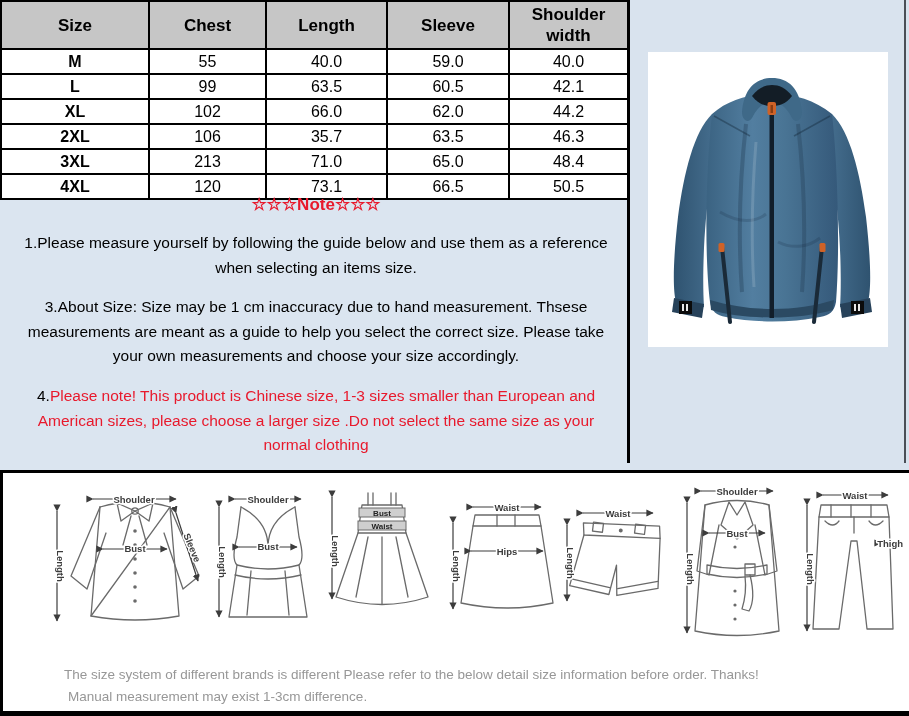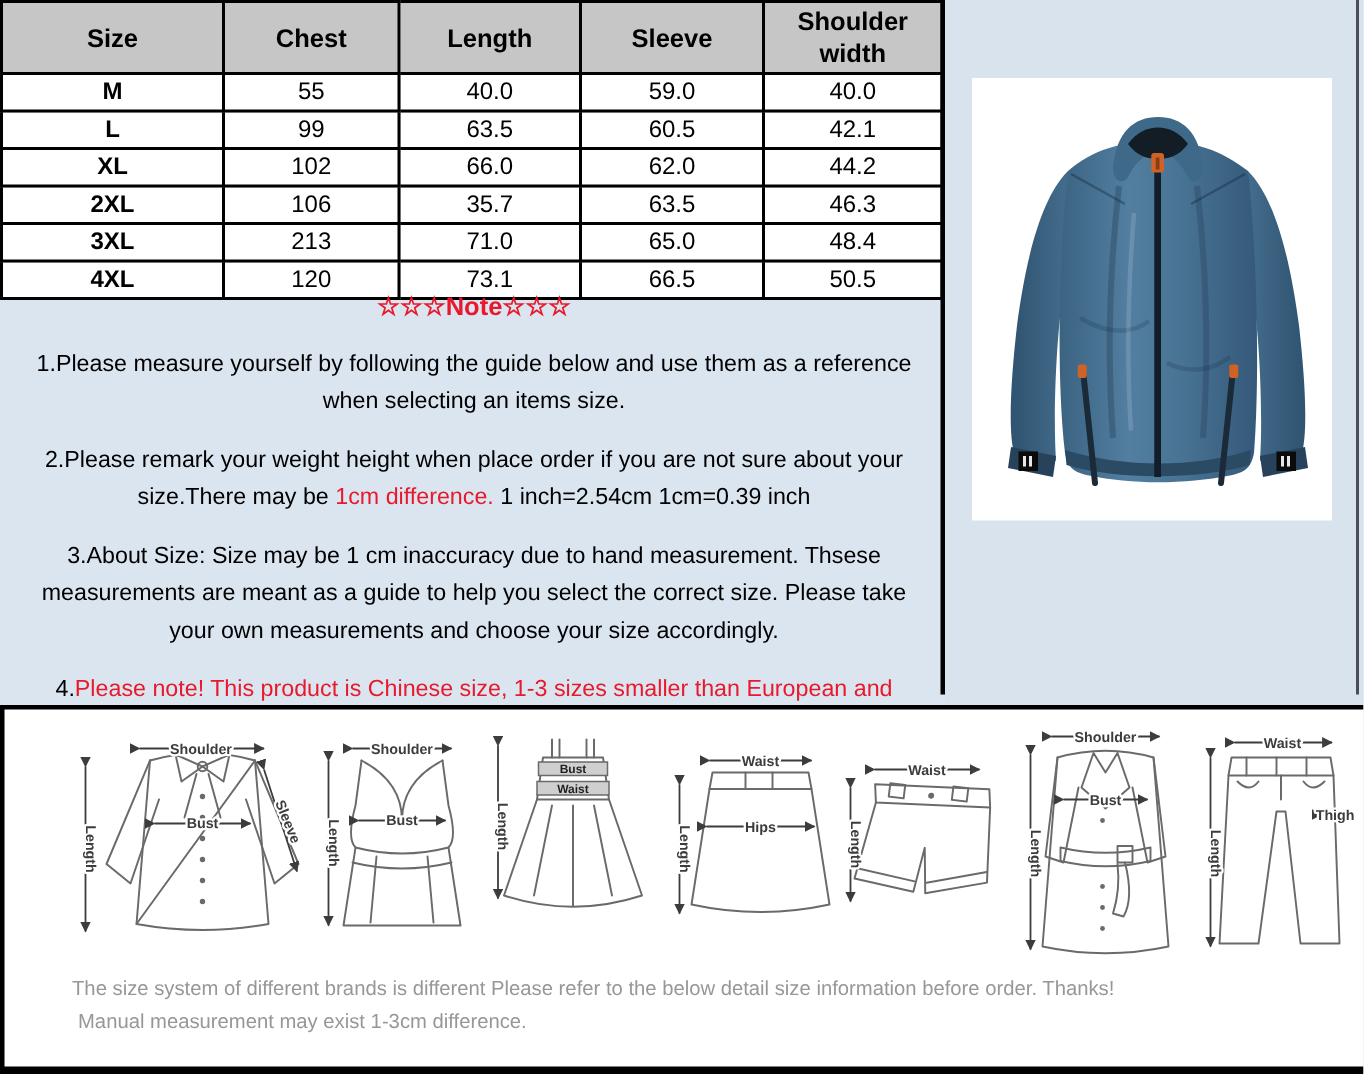--- a/index.html
+++ b/index.html
@@ -29,21 +29,21 @@
   .red{color:#e8192c;}
 
   
   .bottom-section{
     position:absolute;left:0;top:470px;width:909px;height:246px;background:#fff;
     border-top:3px solid #000;border-left:3px solid #000000;border-bottom:5px solid #000;
     box-sizing:border-box;
     text-decoration:underline;
   }
   .diagrams{position:absolute;left:0;top:8px;}
-  .footnote{position:absolute;color:#979797;font-size:13.5px;margin:0;white-space:nowrap;}
+  .footnote{position:absolute;color:#979797;font-size:13.5px;margin:16px;white-space:nowrap;}
   .footnote-1{left:45px;top:178px;}
   .footnote-2{left:49px;top:200px;}
 
   
   .lbl{font-family:"Liberation Sans",sans-serif;font-size:9.5px;font-weight:bold;fill:#3c3c3c;
        paint-order:stroke;stroke:#ffffff;stroke-width:3px;stroke-linejoin:round;}
   .band-lbl{font-family:"Liberation Sans",sans-serif;font-size:8px;font-weight:bold;fill:#222;}
   .arrow{stroke:#3c3c3c;stroke-width:1.2;fill:none;}
   .garm{stroke:#6a6a6a;stroke-width:1.3;fill:none;stroke-linejoin:round;stroke-linecap:round;}
   .garm-fill{fill:#6a6a6a;}
@@ -112,21 +112,20 @@
         <td>73.1</td>
         <td>66.5</td>
         <td>50.5</td>
       </tr>
     </tbody>
   </table>
 
   <div class="notes">
     <p class="note-title"><span>☆☆☆</span><span>Note</span><span>☆☆☆</span></p>
     <p class="note"><span>1.Please measure yourself by following the guide below and use them as a reference when selecting an items size.</span></p>
-    <p class="note"><span>2.Please remark your weight height when place order if you are not sure about your size.There may be </span><span class="red">1cm difference.</span><span> 1 inch=2.54cm 1cm=0.39 inch</span></p>
     <p class="note"><span>3.About Size: Size may be 1 cm inaccuracy due to hand measurement. Thsese measurements are meant as a guide to help you select the correct size. Please take your own measurements and choose your size accordingly.</span></p>
     <p class="note"><span>4.</span><span class="red">Please note! This product is Chinese size, 1-3 sizes smaller than European and American sizes, please choose a larger size .Do not select the same size as your normal clothing</span></p>
     <p class="note"><span>5.Item color displayed in photos may be showing slightly different on your computer monitor since monitors are not calibrated same</span></p>
   </div>
 
   <div class="v-divider"></div>
 
   <div class="right-panel">
     <div class="product-card">
       <svg width="240" height="295" viewBox="0 0 240 295">

